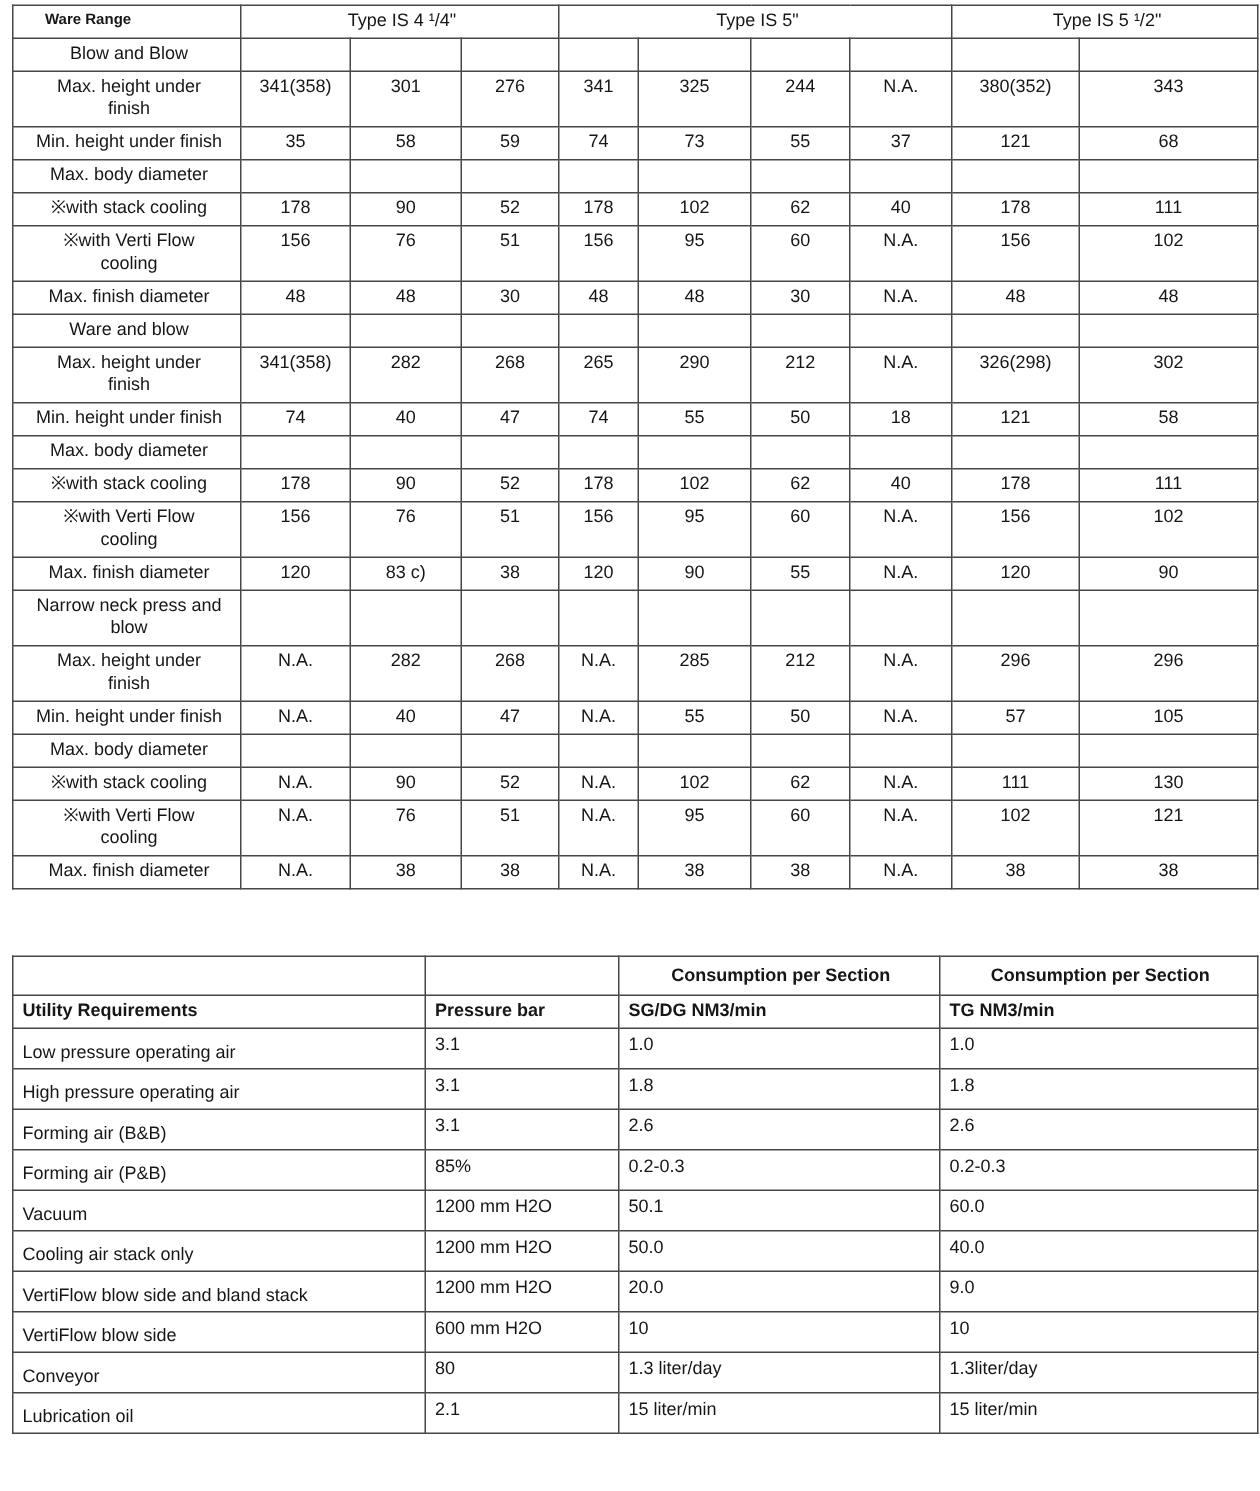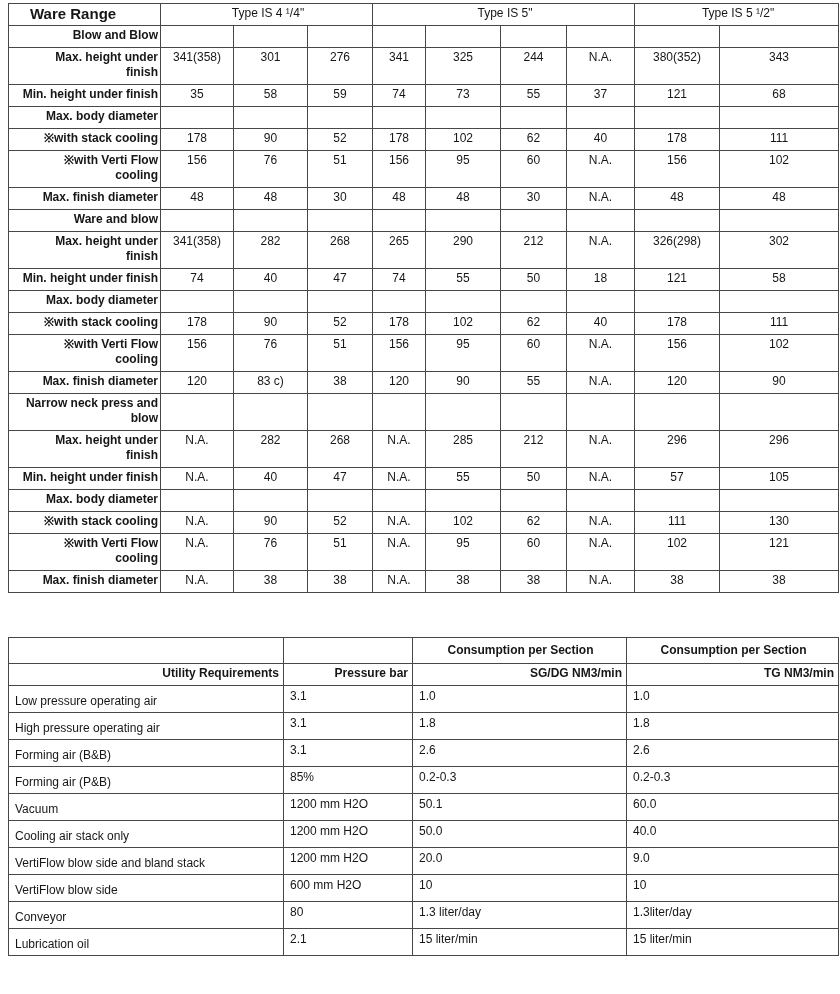--- a/index.html
+++ b/index.html
@@ -13,35 +13,35 @@
   table { border-collapse: collapse; table-layout: fixed; margin-left: 8px; }
 
   
   #t1 { margin-top: 3px; width: 830px; }
   #t1 th, #t1 td {
     border: 1.5px solid #474747;
     font-size: 12px; font-weight: normal;
     vertical-align: top; line-height: 15px;
     padding: 2px 2px 4px 5px; overflow: hidden;
   }
-  #t1 .title { font-weight: bold; font-size: 15px; text-align: left; padding-left: 21px; }
+  #t1 .title { font-weight: bold; font-size: 10px; text-align: left; padding-left: 21px; }
   #t1 .grp  { text-align: center; }
   #t1 .col  { text-align: center; padding-top: 4px; padding-bottom: 7px; }
-  #t1 .lbl  { text-align: right; white-space: pre-wrap; font-weight: bold; }
+  #t1 .lbl  { text-align: center; white-space: pre-wrap; }
   #t1 .val  { text-align: center; padding-left: 1px; padding-right: 1px; }
 
   
   #t2 { margin-top: 44px; width: 830px; }
   #t2 th, #t2 td {
     border: 1.5px solid #474747;
     font-size: 12px; line-height: 14px;
     padding: 2px 4px 3px 6px; overflow: hidden;
   }
   #t2 .hdr  { font-weight: bold; text-align: center; vertical-align: middle; height: 26px; }
-  #t2 .hdr2 { font-weight: bold; text-align: right; vertical-align: bottom; height: 16px; padding-bottom: 5px; }
+  #t2 .hdr2 { font-weight: bold; text-align: left; vertical-align: bottom; height: 16px; padding-bottom: 5px; }
   #t2 .lbl2 { vertical-align: bottom; height: 27px; padding-bottom: 4px; }
   #t2 .val2 { vertical-align: top; padding-top: 3px; }
 </style>
 </head>
 <body>
 
 <table id="t1">
   <colgroup>
     <col style="width:152px">
       <col style="width:73px">

